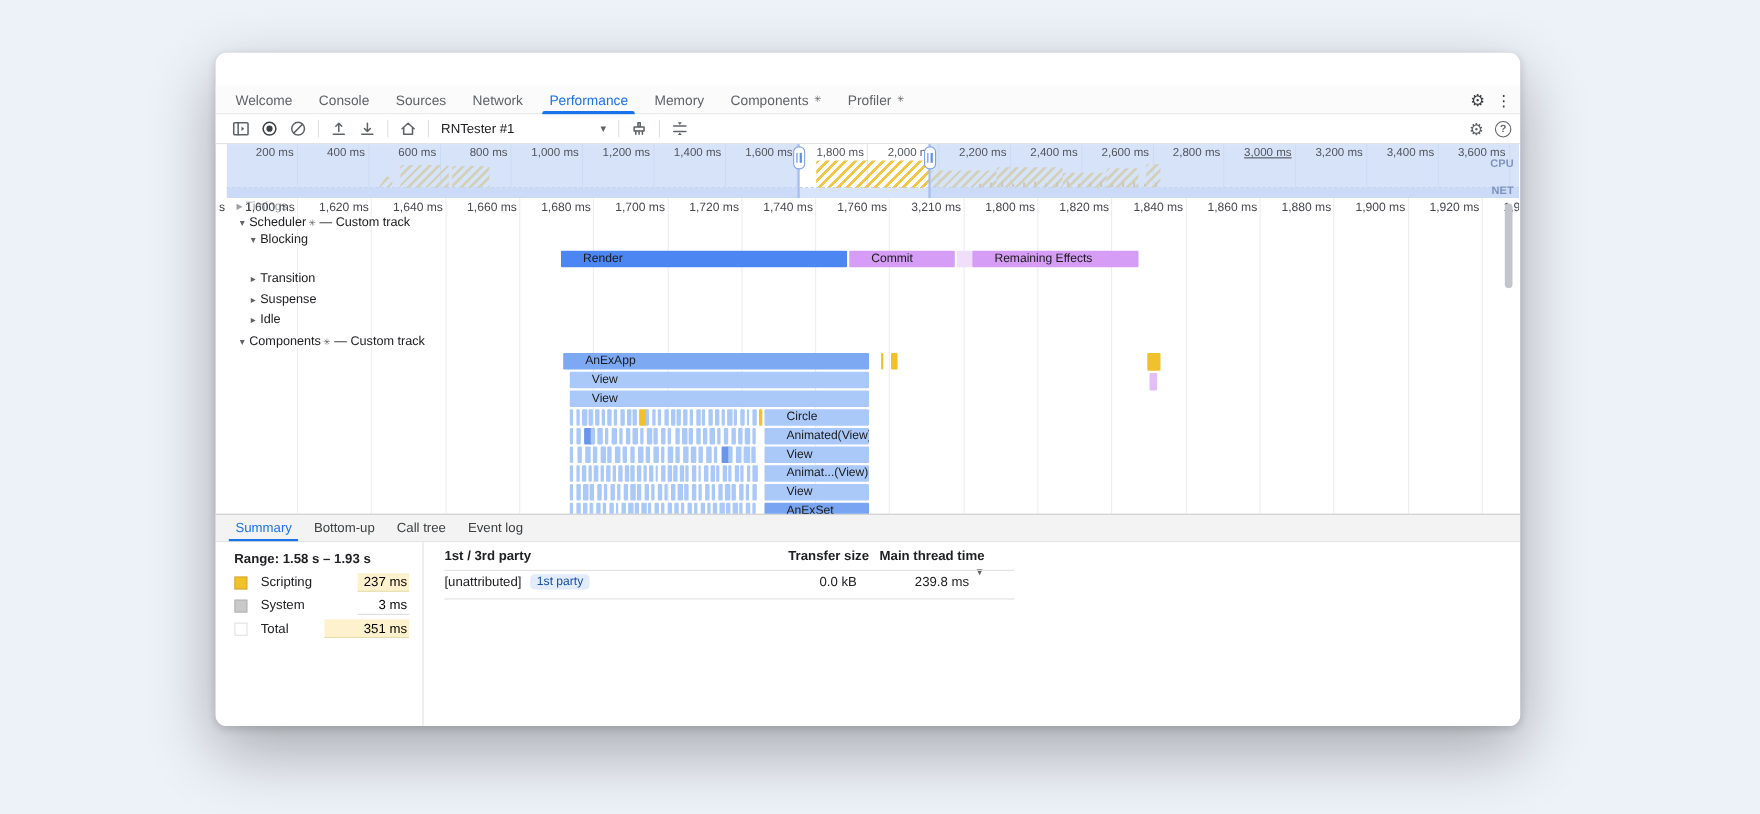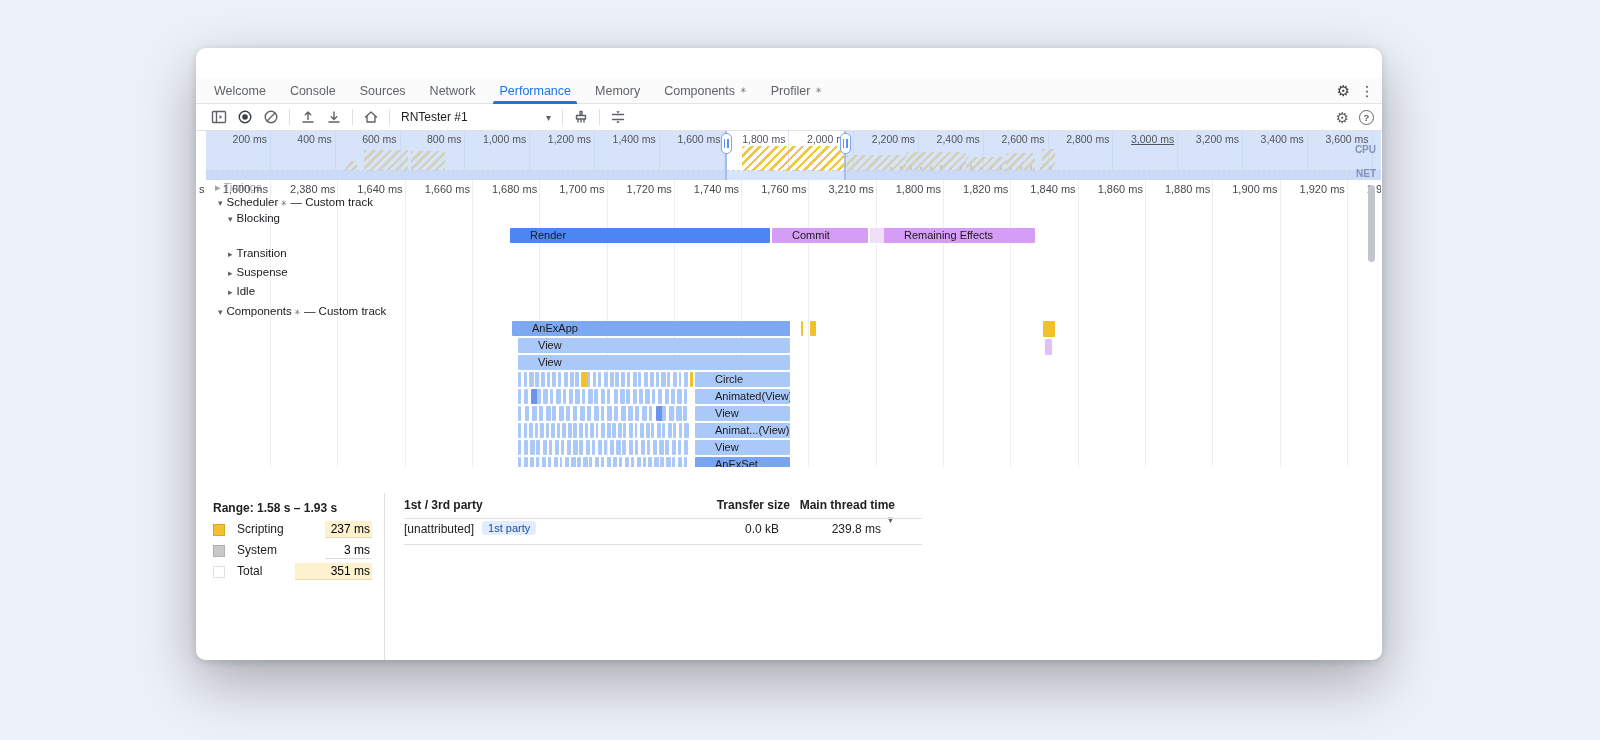--- a/index.html
+++ b/index.html
@@ -263,21 +263,21 @@
       </div>
     </div>
 
   <div class="ghost" style="left:3px;top:135px;color:#3c4043;">s</div>
 
   <div class="flame" id="flame">
       <div class="ghost" style="left: 9px; top: 1px;">▸ Timings</div>
       <div class="fgrid" style="left: 64px;"></div>
       <div class="rlabel" style="left: 62px;">1,600 ms</div>
       <div class="fgrid" style="left: 131.3px;"></div>
-      <div class="rlabel" style="left: 129.3px;">2,380 ms</div>
+      <div class="rlabel" style="left: 129.3px;">1,620 ms</div>
       <div class="fgrid" style="left: 198.6px;"></div>
       <div class="rlabel" style="left: 196.6px;">1,640 ms</div>
       <div class="fgrid" style="left: 265.9px;"></div>
       <div class="rlabel" style="left: 263.9px;">1,660 ms</div>
       <div class="fgrid" style="left: 333.2px;"></div>
       <div class="rlabel" style="left: 331.2px;">1,680 ms</div>
       <div class="fgrid" style="left: 400.5px;"></div>
       <div class="rlabel" style="left: 398.5px;">1,700 ms</div>
       <div class="fgrid" style="left: 467.8px;"></div>
       <div class="rlabel" style="left: 465.8px;">1,720 ms</div>
@@ -492,20 +492,26 @@
       <div class="mbar" style="left: 472.138px; top: 277px; width: 4.05005px; background: rgb(171, 201, 248);"></div>
       <div class="mbar" style="left: 478.069px; top: 277px; width: 2.96552px; background: rgb(171, 201, 248);"></div>
       <div class="bar" style="left: 489px; top: 277px; width: 95px; background: rgb(121, 164, 241);">AnExSet</div>
       <div class="mbar" style="left: 595px; top: 141px; width: 2px; height: 15px; background: rgb(241, 193, 44);"></div>
       <div class="mbar" style="left: 604px; top: 141px; width: 6px; height: 15px; background: rgb(241, 193, 44);"></div>
       <div class="mbar" style="left: 837px; top: 141px; width: 12px; height: 16px; background: rgb(241, 193, 44);"></div>
       <div class="mbar" style="left: 839px; top: 159px; width: 7px; height: 16px; background: rgb(226, 191, 247);"></div>
     </div>
   <div class="sbthumb" style="left:1172px;top:137px;height:77px;"></div>
 
+  <div class="btabs" id="btabs">
+      <div class="btab active">Summary</div>
+      <div class="btab">Bottom-up</div>
+      <div class="btab">Call tree</div>
+      <div class="btab">Event log</div>
+    </div>
 
   <div class="bottom">
     <div class="vdiv"></div>
     <div class="range">Range: 1.58 s – 1.93 s</div>
     <div id="srows">
         <div class="srow" style="top: 28px;">
           <div class="swatch" style="background: rgb(241, 193, 44);"></div>
           <div class="slabel">Scripting</div>
           <div class="sval" style="width: 47px; background: rgb(253, 242, 205); border-bottom-color: rgb(231, 220, 174);">237 ms</div>
         </div>

